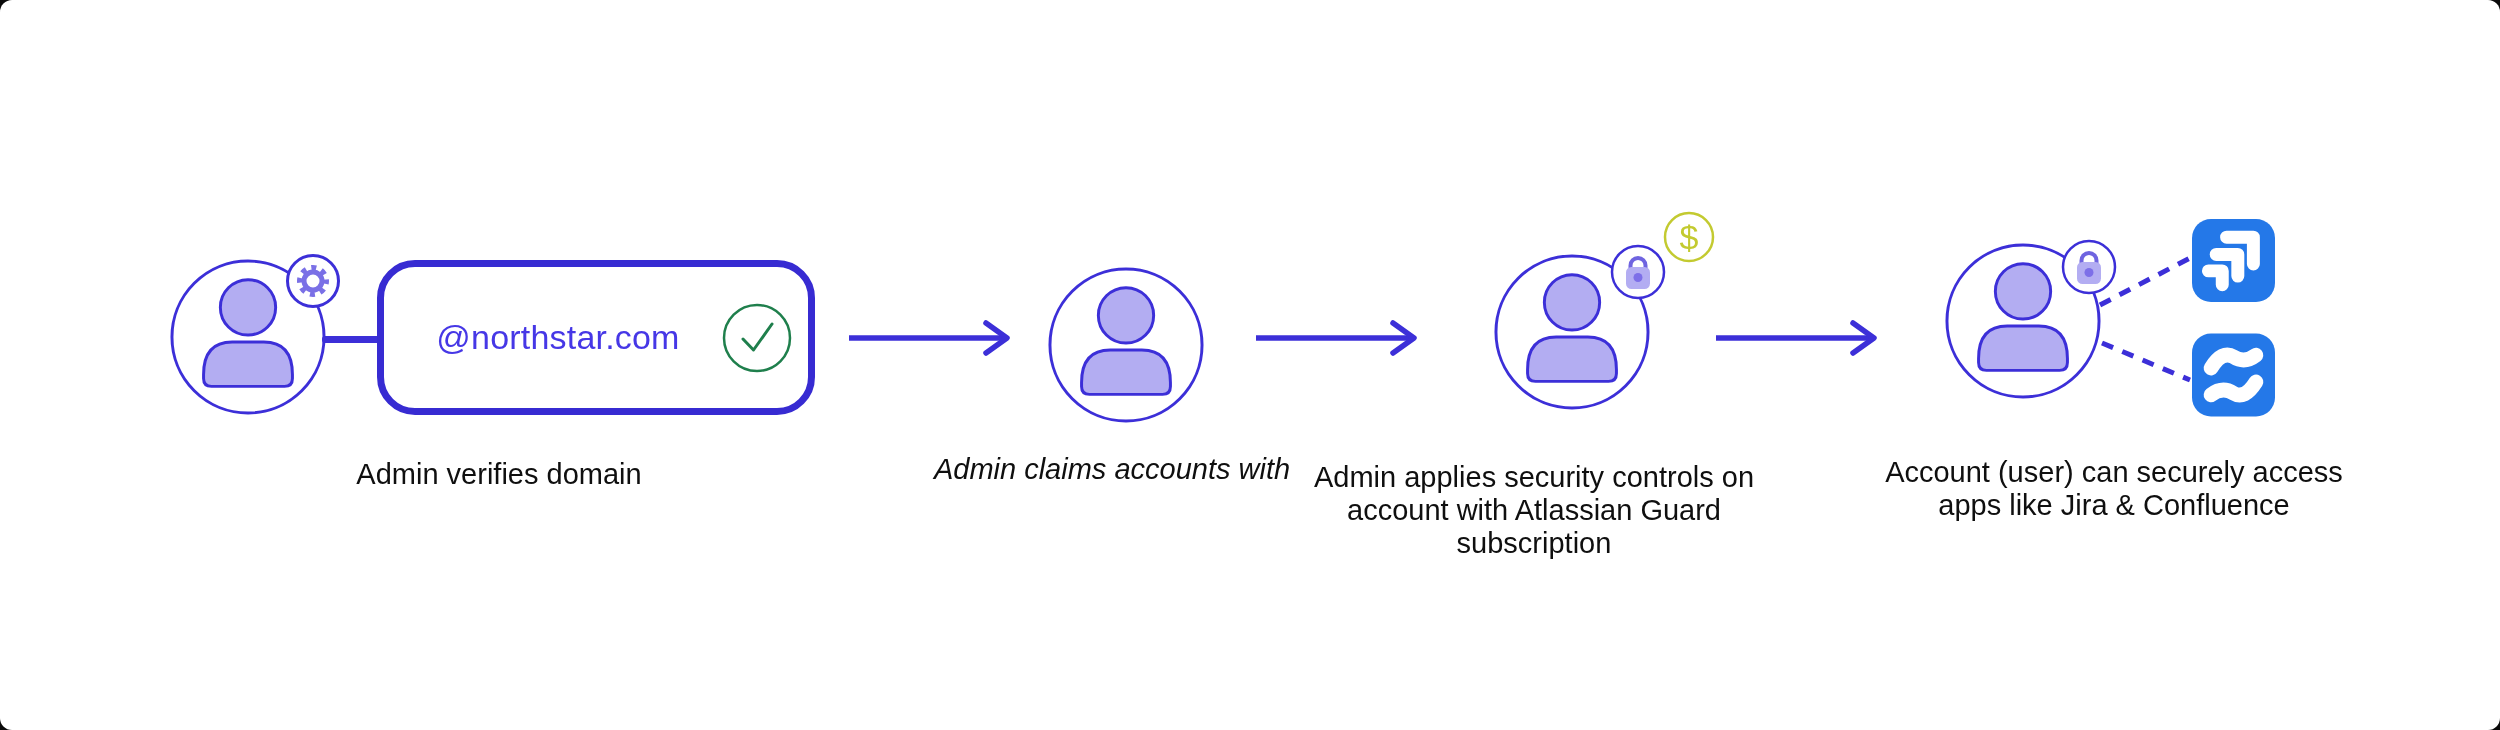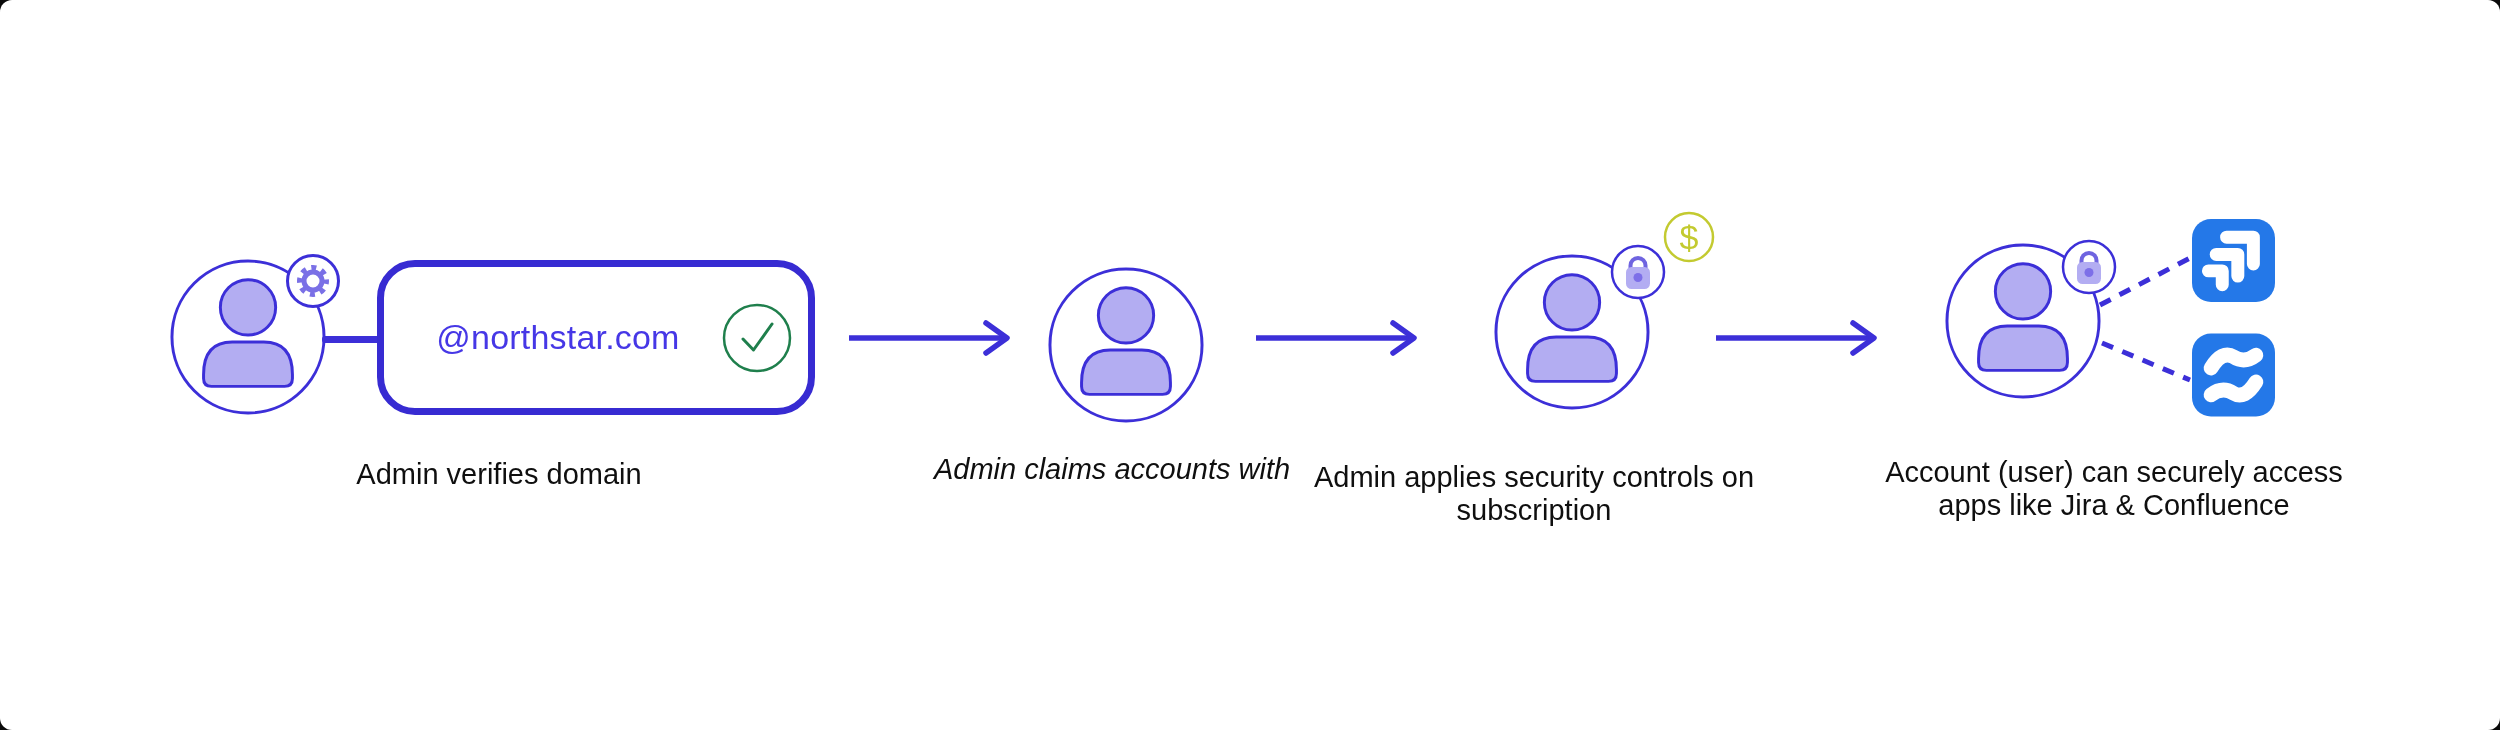--- a/index.html
+++ b/index.html
@@ -118,20 +118,21 @@
 
   <div class="abs badge" style="left:1663px;top:211px;">
     <svg width="52" height="52" viewBox="0 0 52 52">
       <circle cx="26" cy="26" r="24" fill="#fff" stroke="var(--yellow)" stroke-width="2.5"></circle>
       <text x="26" y="38" text-anchor="middle" font-size="34" fill="var(--yellow)">$</text>
     </svg>
   </div>
 
   <div class="abs caption" style="left:1534px;top:461px;">
     <div>Admin applies security controls on</div>
+    <div>account with Atlassian Guard</div>
     <div>subscription</div>
   </div>
 
   <div class="abs" style="left:1714px;top:318px;">
     <svg width="170" height="40" viewBox="0 0 170 40">
       <line x1="2" y1="20" x2="156" y2="20" stroke="var(--indigo)" stroke-width="5.5"></line>
       <path d="M139 5 L160 20 L139 35" fill="none" stroke="var(--indigo)" stroke-width="5.5" stroke-linecap="round" stroke-linejoin="round"></path>
     </svg>
   </div>
 

